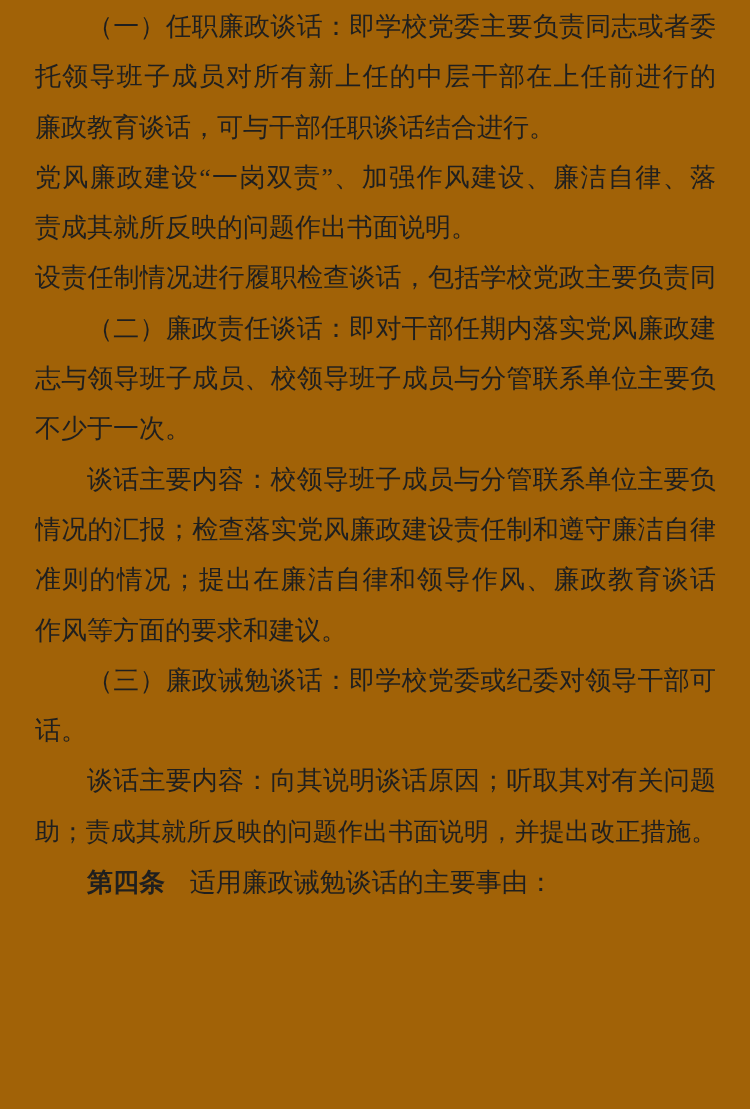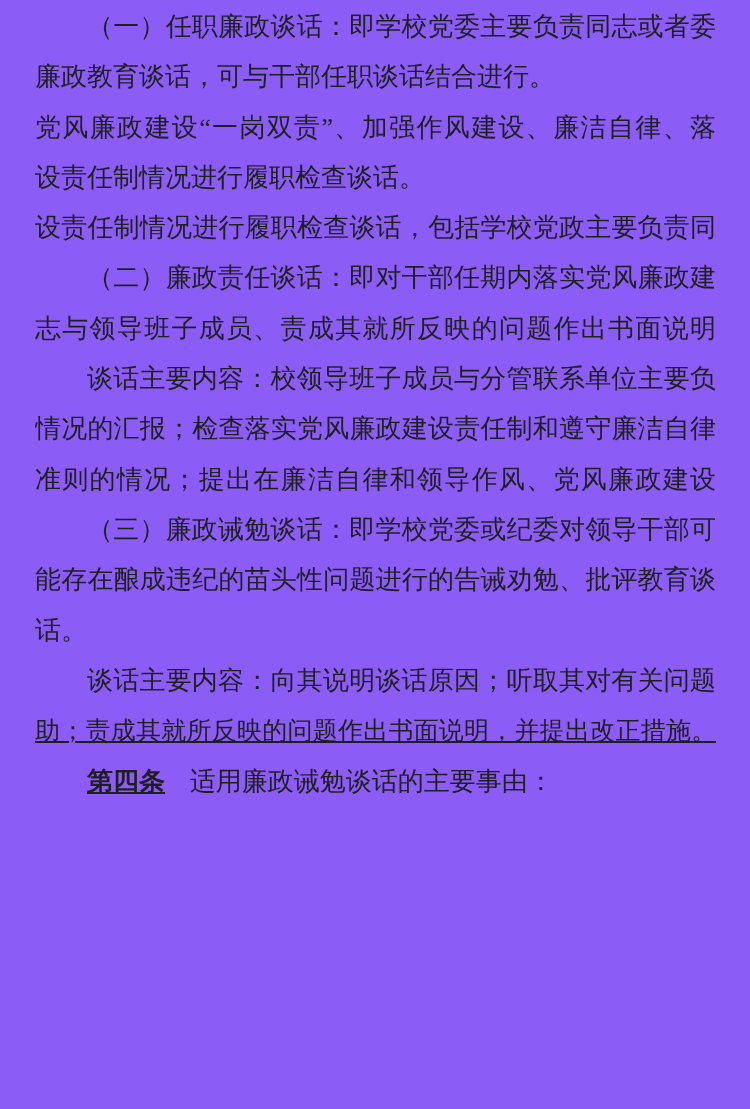--- a/index.html
+++ b/index.html
@@ -4,21 +4,21 @@
 <style>
   html, body {
     margin: 0;
     padding: 0;
     background: #ffffff;
   }
   .page {
     position: relative;
     width: 750px;
     height: 1109px;
-    background: #8b5cf6;
+    background: #a16207;
     box-sizing: border-box;
     padding: 2px 34px 0 35px;
     overflow: hidden;
     font-family: "Liberation Serif", "DejaVu Serif", serif;
     color: #1f1f1f;
   }
   .line {
     height: 50.3px;
     line-height: 50.3px;
     font-size: 26px;
@@ -31,44 +31,44 @@
   .line.ind {
     text-indent: 52px;
   }
   .line.nj {
     text-align: center;
     text-align-last: left;
   }
   .line.tight {
     font-size: 25px;
     letter-spacing: -0.3px;
-    text-decoration: underline;
   }
   .article-no {
     font-family: "Liberation Sans", "DejaVu Sans", sans-serif;
     font-weight: 700;
     margin-right: 0.95em;
-    text-decoration: underline;
   }
 </style>
 </head>
 <body>
 
 <div class="page">
   <div class="line ind">（一）任职廉政谈话：即学校党委主要负责同志或者委</div>
+  <div class="line">托领导班子成员对所有新上任的中层干部在上任前进行的</div>
   <div class="line nj">廉政教育谈话，可与干部任职谈话结合进行。</div>
   <div class="line">党风廉政建设“一岗双责”、加强作风建设、廉洁自律、落</div>
-  <div class="line nj">设责任制情况进行履职检查谈话。</div>
+  <div class="line nj">责成其就所反映的问题作出书面说明。</div>
   <div class="line">设责任制情况进行履职检查谈话，包括学校党政主要负责同</div>
   <div class="line ind">（二）廉政责任谈话：即对干部任期内落实党风廉政建</div>
-  <div class="line">志与领导班子成员、责成其就所反映的问题作出书面说明</div>
+  <div class="line">志与领导班子成员、校领导班子成员与分管联系单位主要负</div>
+  <div class="line nj">不少于一次。</div>
   <div class="line ind">谈话主要内容：校领导班子成员与分管联系单位主要负</div>
   <div class="line">情况的汇报；检查落实党风廉政建设责任制和遵守廉洁自律</div>
-  <div class="line">准则的情况；提出在廉洁自律和领导作风、党风廉政建设</div>
+  <div class="line">准则的情况；提出在廉洁自律和领导作风、廉政教育谈话</div>
+  <div class="line nj">作风等方面的要求和建议。</div>
   <div class="line ind">（三）廉政诫勉谈话：即学校党委或纪委对领导干部可</div>
-  <div class="line">能存在酿成违纪的苗头性问题进行的告诫劝勉、批评教育谈</div>
   <div class="line nj">话。</div>
   <div class="line ind">谈话主要内容：向其说明谈话原因；听取其对有关问题</div>
   <div class="line tight">助；责成其就所反映的问题作出书面说明，并提出改正措施。</div>
   <div class="line ind nj">
     <span class="article-no">第四条</span><span>适用廉政诫勉谈话的主要事由：</span>
   </div>
 </div>
 
 </body></html>

